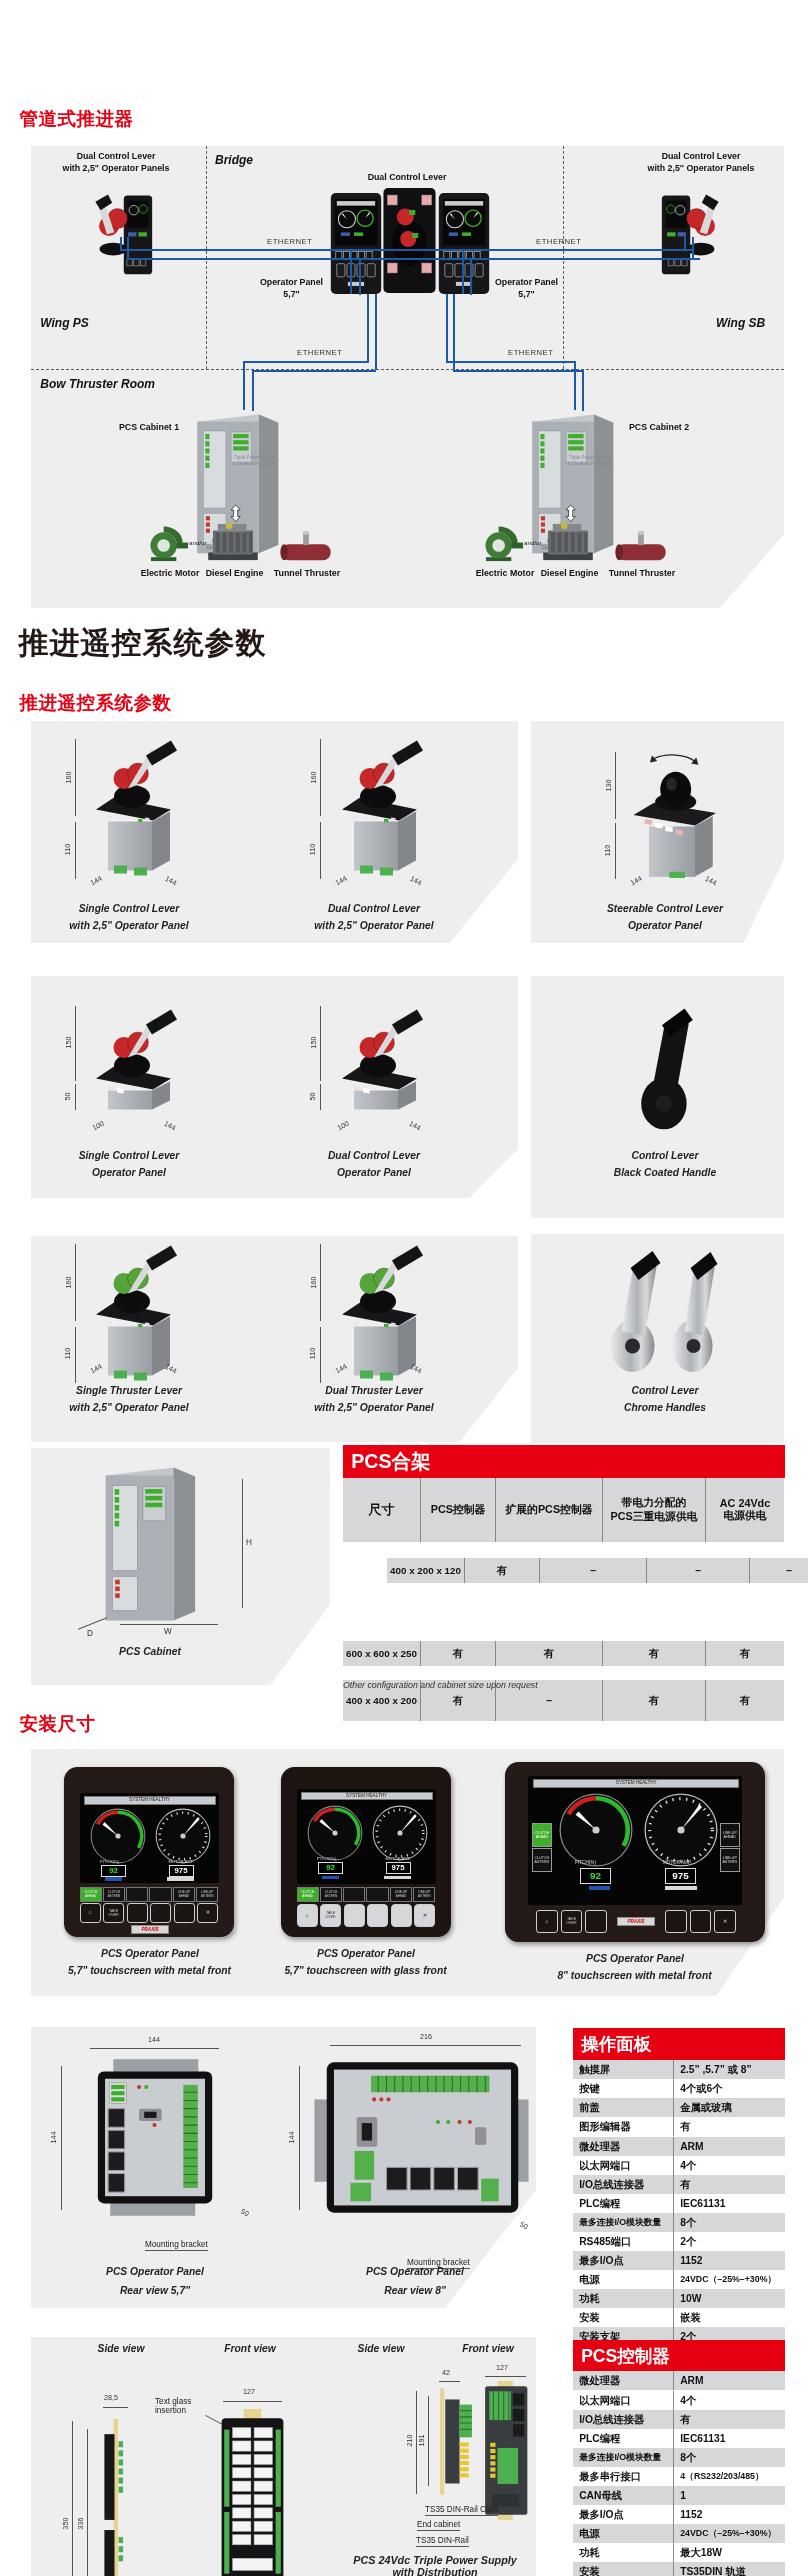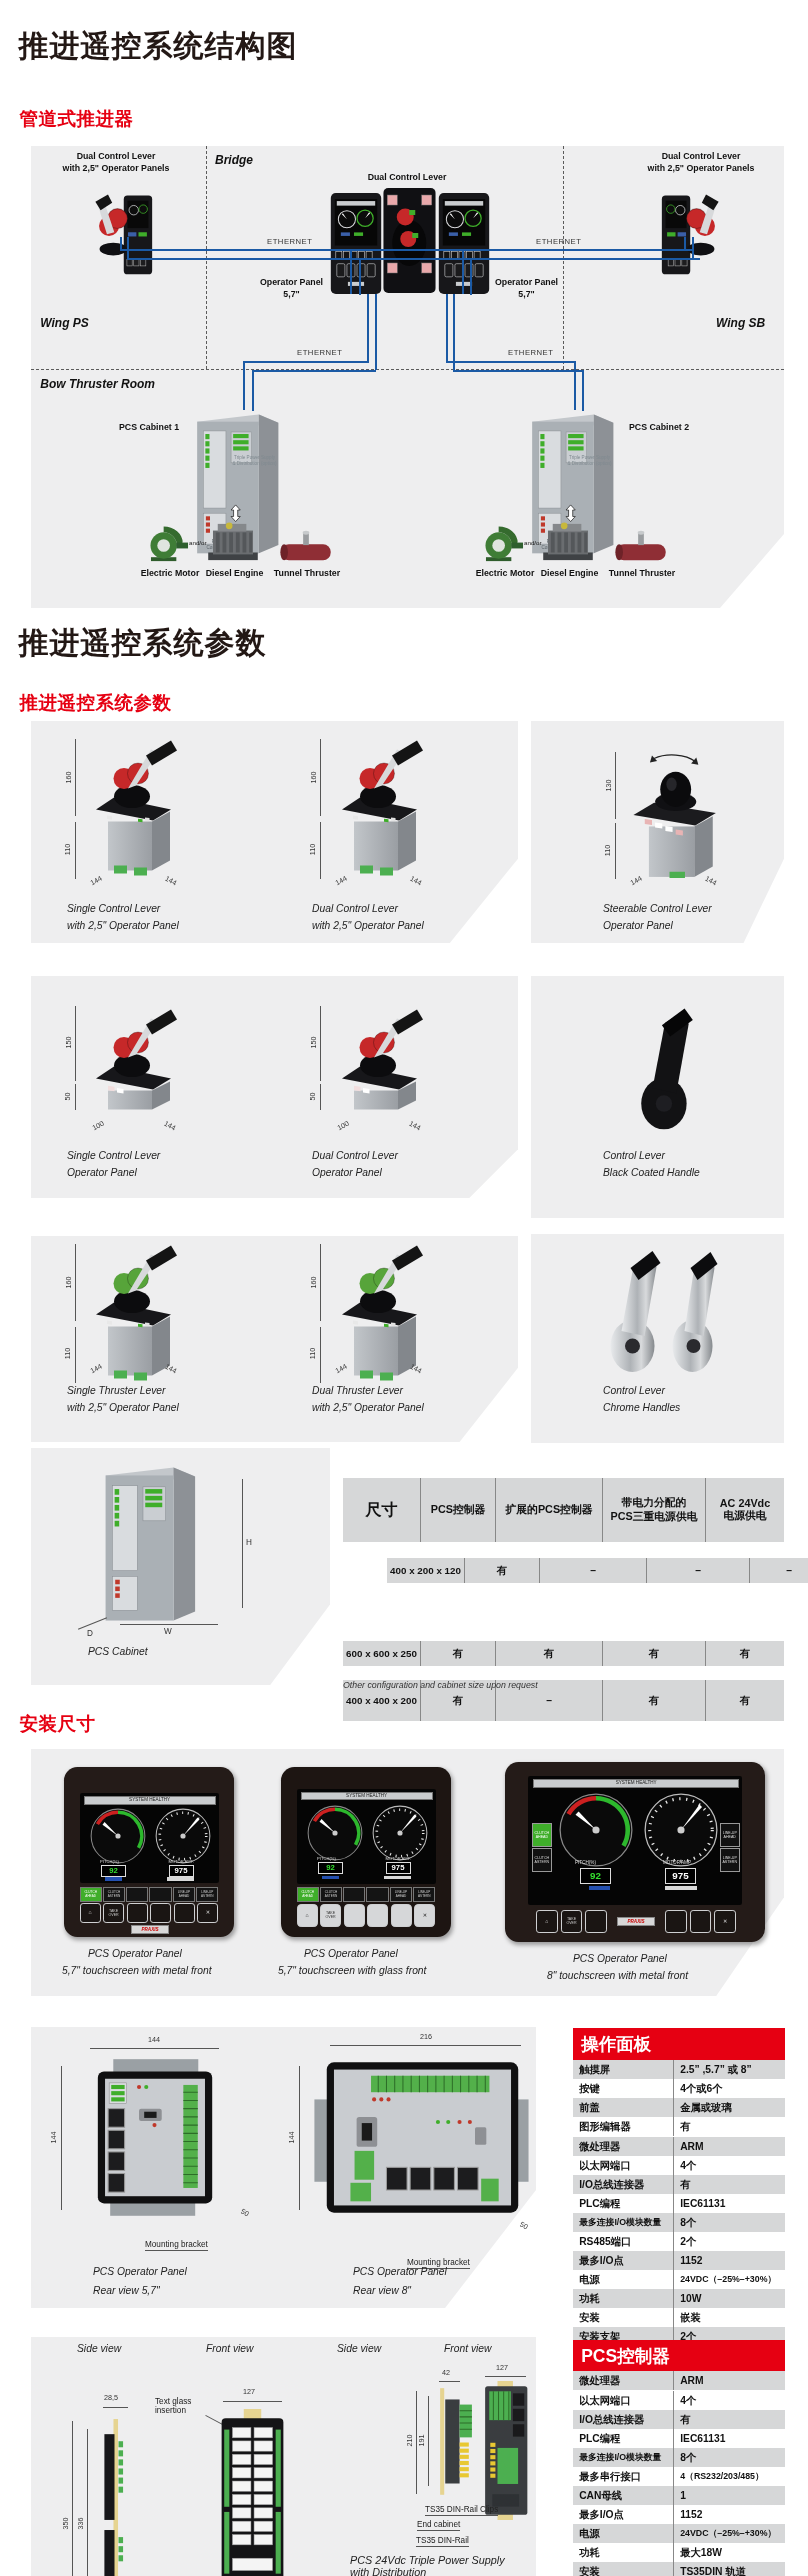--- a/index.html
+++ b/index.html
@@ -4,21 +4,21 @@
 <style>
   html,body{margin:0;padding:0;background:#fff;}
   #page{position:relative;width:808px;height:2717px;background:#fff;overflow:hidden;
         font-family:"Liberation Sans",sans-serif;color:#1a1a1a;}
   .abs{position:absolute;}
   .pre{white-space:pre-line;}
   .blk{position:absolute;background:#eeeeef;}
   .h1{font-size:30px;font-weight:900;color:#231815;letter-spacing:1px;}
   .h2{font-size:18.5px;font-weight:800;color:#e60012;letter-spacing:0.5px;}
   .it{font-style:italic;}
-  .cap{font-style:italic;font-size:10.3px;color:#222;}
+  .cap{font-style:italic;font-size:10.3px;color:#222;text-align:center;font-weight:bold;}
   .lbl{font-weight:700;font-size:8.8px;color:#111;text-align:center;line-height:1.35;}
   .zone{font-style:italic;font-weight:700;font-size:12px;color:#111;}
   .eth{font-size:7.7px;color:#333;letter-spacing:0.5px;margin-left:20px;}
   .dim{font-size:7.2px;color:#333;}
   .rot{transform:rotate(-90deg);transform-origin:center;}
   .d1{transform:rotate(-28deg);}
   .d2{transform:rotate(28deg);}
   .vline{position:absolute;border-left:1px dashed #5a5a5a;width:0;}
   .hline{position:absolute;border-top:1px dashed #5a5a5a;height:0;}
   .dimline-v{position:absolute;width:0;border-left:0.8px solid #555;}
@@ -465,21 +465,20 @@
       <rect x="22" y="130" width="28" height="12" fill="#4caf50"></rect>
       <rect x="62" y="130" width="46" height="12" fill="#4caf50"></rect>
     </symbol>
 
     <symbol id="s-arrow2" viewBox="0 0 24 40">
       <path d="M12 2 L22 13 H16.5 V27 H22 L12 38 L2 27 H7.5 V13 H2 Z" fill="#ffffff" stroke="#222" stroke-width="1.6"></path>
     </symbol>
   </defs>
 </svg>
 
-<div class="abs h1" style="left:18.5px;top:26px;">推进遥控系统结构图</div>
 <div class="abs h2" style="left:19.6px;top:106px;">管道式推进器</div>
 
 <div class="blk" style="left:31px;top:146px;width:753px;height:462px;clip-path:polygon(0 0,100% 0,100% 84%,91.5% 100%,0 100%);">
 
   <div class="vline" style="left:175px;top:0;height:223px;"></div>
   <div class="vline" style="left:532px;top:0;height:223px;"></div>
   <div class="hline" style="left:0;top:223px;width:753px;"></div>
 
   <div class="abs zone" style="left:184px;top:7.2px;">Bridge</div>
   <div class="abs zone" style="left:9.3px;top:170px;">Wing PS</div>
@@ -708,22 +707,23 @@
       <use href="#s-cab"></use>
     </svg>
 <div class="dimline-v" style="left:242px;top:1479px;height:129px;"></div>
 <div class="abs dim" style="left:246px;top:1538px;font-size:8.2px;">H</div>
 <div class="dimline-h" style="left:120px;top:1624px;width:98px;"></div>
 <div class="abs dim" style="left:164px;top:1627px;font-size:8.2px;">W</div>
 <div class="abs dimline-h" style="left:77px;top:1623px;width:31px;transform:rotate(-22deg);"></div>
 <div class="abs dim" style="left:87px;top:1629px;font-size:8.2px;">D</div>
 <div class="abs cap" style="left:88px;top:1646px;width:124px;">PCS Cabinet</div>
 
+<div class="redhead" style="left:343px;top:1445px;width:442px;height:33px;font-size:19.6px;">PCS合架</div>
 <div class="trow rack-h" style="left:343px;top:1478px;width:442px;height:64px;">
-  <div class="c gray" style="width:77px;font-size:16px;">尺寸</div>
+  <div class="c gray" style="width:77px;font-size:13px;">尺寸</div>
       <div class="divid"></div>
   <div class="c gray" style="width:74px;font-size:10.8px;">PCS控制器</div>
       <div class="divid"></div>
   <div class="c gray" style="width:106px;font-size:10.8px;">扩展的PCS控制器</div>
       <div class="divid"></div>
   <div class="c gray pre" style="width:102px;font-size:10.8px;">带电力分配的
 PCS三重电源供电</div>
       <div class="divid"></div>
   <div class="c gray pre" style="width:78px;font-size:10.8px;">AC 24Vdc
 电源供电</div>

